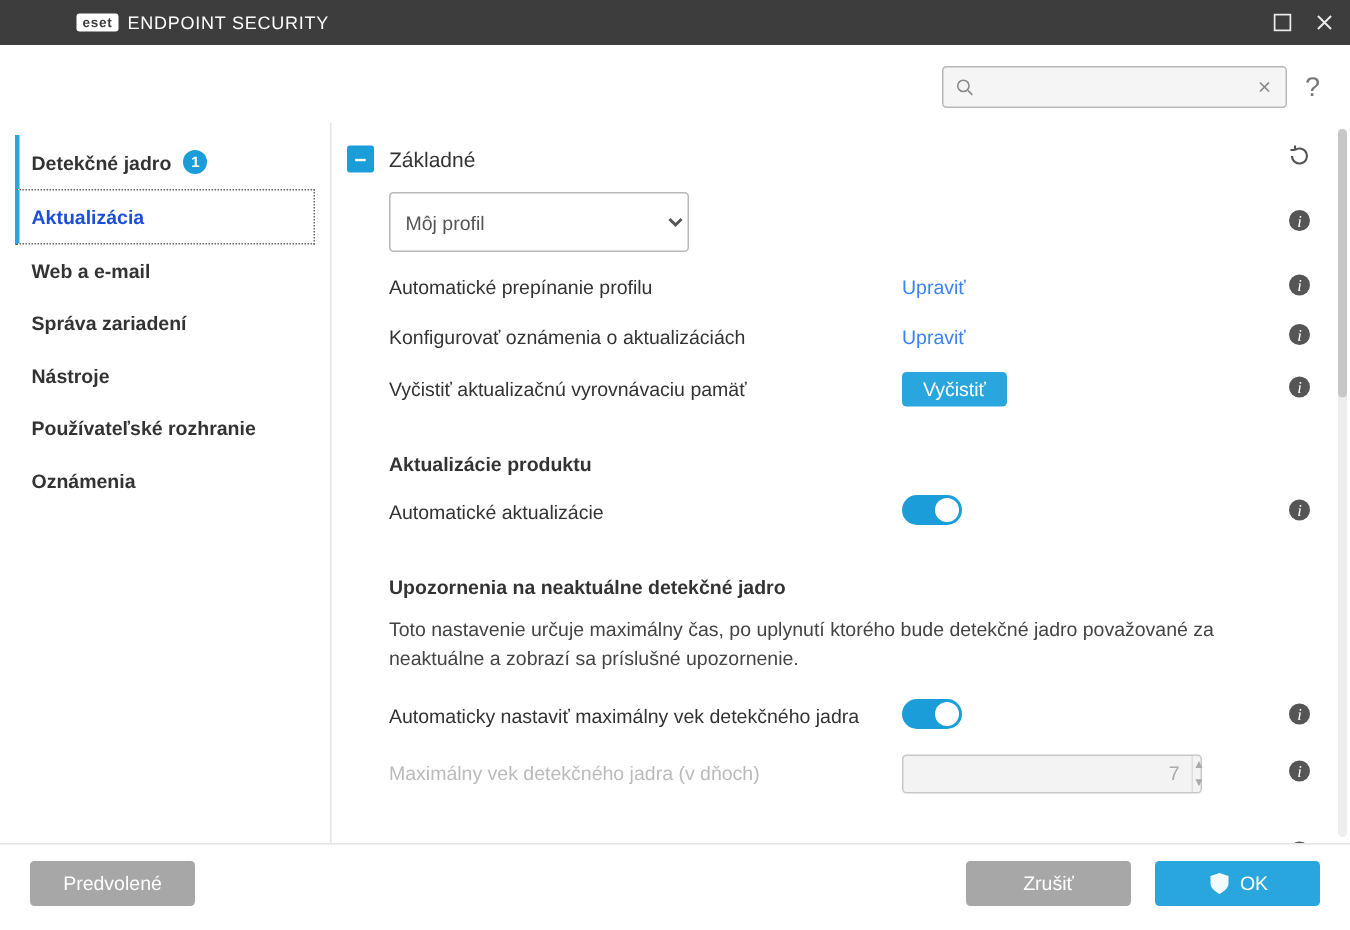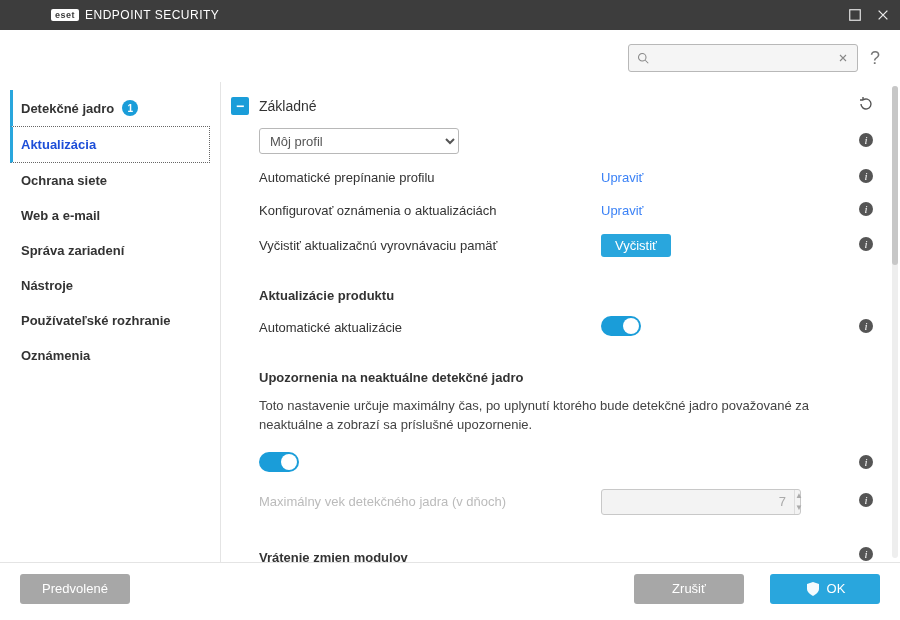--- a/index.html
+++ b/index.html
@@ -30,30 +30,30 @@
   .collapse { width:18px; height:18px; background:#1a9dd9; color:#fff; display:inline-flex; align-items:center; justify-content:center; font-weight:700; border-radius:2px; cursor:pointer; font-size:14px; line-height:1; }
   .section-head h2 { font-size:14px; font-weight:400; }
   .section-head .revert { margin-left:auto; cursor:pointer; color:#555; }
   .row { display:flex; align-items:center; padding:7px 0 7px 28px; gap:12px; }
   .row .label { flex: 0 0 330px; color:#333; }
   .row .label.disabled { color:#bbb; }
   .row .control { flex:0 0 200px; }
   .row .info { margin-left:auto; color:#555; cursor:pointer; }
   .subhead { font-weight:700; padding: 24px 0 6px 28px; font-size:13px; }
   .desc { padding: 6px 40px 10px 28px; color:#444; line-height:1.45; }
-  select.combo { width:200px; height:26px; border:1px solid #b8b8b8; border-radius:3px; background:#fff; padding:0 6px; font-size:13px; color:#555; }
+  select.combo { width:200px; height:40px; border:1px solid #b8b8b8; border-radius:3px; background:#fff; padding:0 6px; font-size:13px; color:#555; }
   .link { color:#3b82f6; cursor:pointer; }
   .btn-action { background:#29a6dd; color:#fff; border:none; border-radius:3px; padding:4px 14px; font-size:13px; cursor:pointer; }
   .toggle { width:40px; height:20px; border-radius:10px; background:#1a9dd9; position:relative; cursor:pointer; display:inline-block; }
   .toggle::after { content:""; position:absolute; right:2px; top:2px; width:16px; height:16px; background:#fff; border-radius:50%; }
   .spinner { width:200px; height:26px; border:1px solid #c8c8c8; border-radius:3px; background:#f3f3f3; display:flex; align-items:center; }
   .spinner input { flex:1; border:none; background:transparent; text-align:right; padding:0 8px; color:#aaa; font-size:13px; outline:none; }
   .spinner .arrows { width:18px; display:flex; flex-direction:column; border-left:1px solid #ddd; }
   .spinner .arrows span { height:12px; display:flex; align-items:center; justify-content:center; font-size:8px; color:#aaa; cursor:pointer; }
-  .footer { height:52px; border-top:1px solid #e4e4e4; display:flex; align-items:center; padding:0 20px; gap:26px; }
+  .footer { height:52px; border-top:1px solid #e4e4e4; display:flex; align-items:center; padding:0 20px; gap:16px; }
   .btn { min-width:110px; height:30px; border:none; border-radius:3px; font-size:13px; cursor:pointer; display:inline-flex; align-items:center; justify-content:center; gap:6px; }
   .btn.gray { background:#a7a7a7; color:#fff; }
   .btn.blue { background:#29a6dd; color:#fff; }
   .footer .spacer { flex:1; }
   svg.icon { width:16px; height:16px; }
 </style>
 </head>
 <body>
 
 <div class="titlebar">
@@ -94,23 +94,20 @@
 <div class="body">
   <div class="sidebar">
     <div class="item first">
       <span>Detekčné jadro</span>
       <span class="badge">1</span>
     </div>
     <div class="item active">
       <span>Aktualizácia</span>
     </div>
     <div class="item">
-      <span>Ochrana siete</span>
-    </div>
-    <div class="item">
       <span>Web a e-mail</span>
     </div>
     <div class="item">
       <span>Správa zariadení</span>
     </div>
     <div class="item">
       <span>Nástroje</span>
     </div>
     <div class="item">
       <span>Používateľské rozhranie</span>
@@ -200,20 +197,21 @@
               <circle cx="8" cy="8" r="7" fill="#555"></circle>
               <text x="8" y="12" text-anchor="middle" fill="#fff" font-size="11" font-family="serif" font-style="italic">i</text>
             </svg>
         </span>
       </div>
 
       <div class="subhead">Upozornenia na neaktuálne detekčné jadro</div>
       <div class="desc">Toto nastavenie určuje maximálny čas, po uplynutí ktorého bude detekčné jadro považované za neaktuálne a zobrazí sa príslušné upozornenie.</div>
 
       <div class="row">
+        <span class="label">Automaticky nastaviť maximálny vek detekčného jadra</span>
         <div class="control">
           <span class="toggle"></span>
         </div>
         <span class="info">
           <svg class="icon" viewBox="0 0 16 16">
               <circle cx="8" cy="8" r="7" fill="#555"></circle>
               <text x="8" y="12" text-anchor="middle" fill="#fff" font-size="11" font-family="serif" font-style="italic">i</text>
             </svg>
         </span>
       </div>

